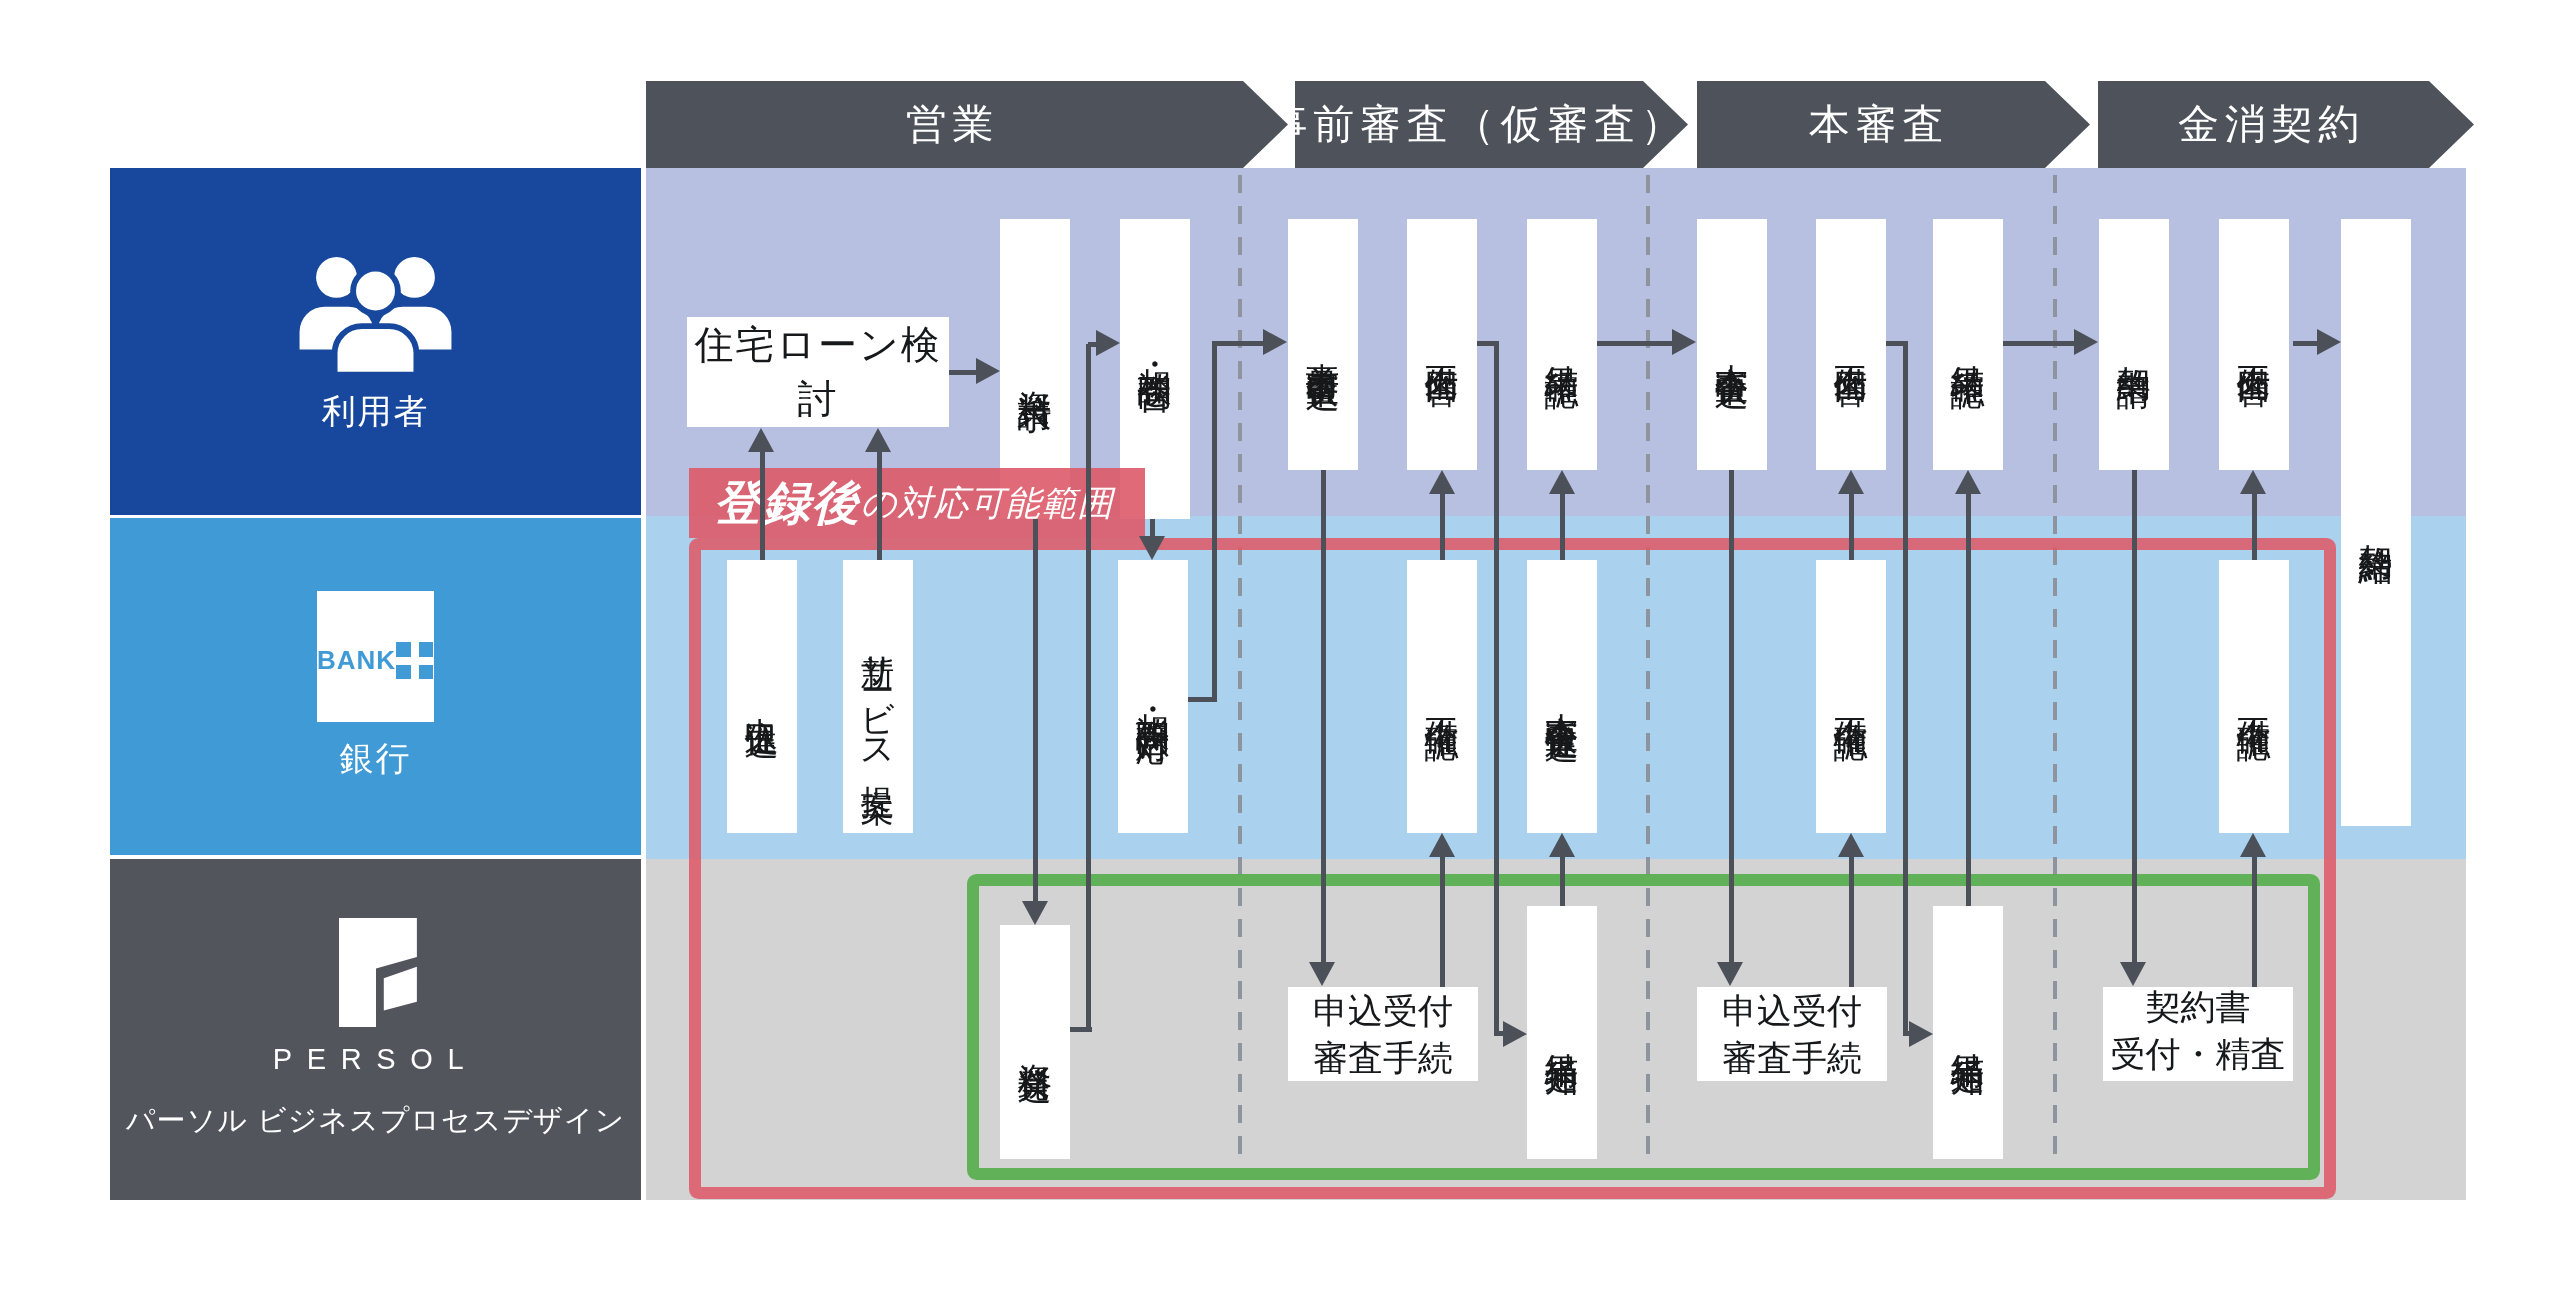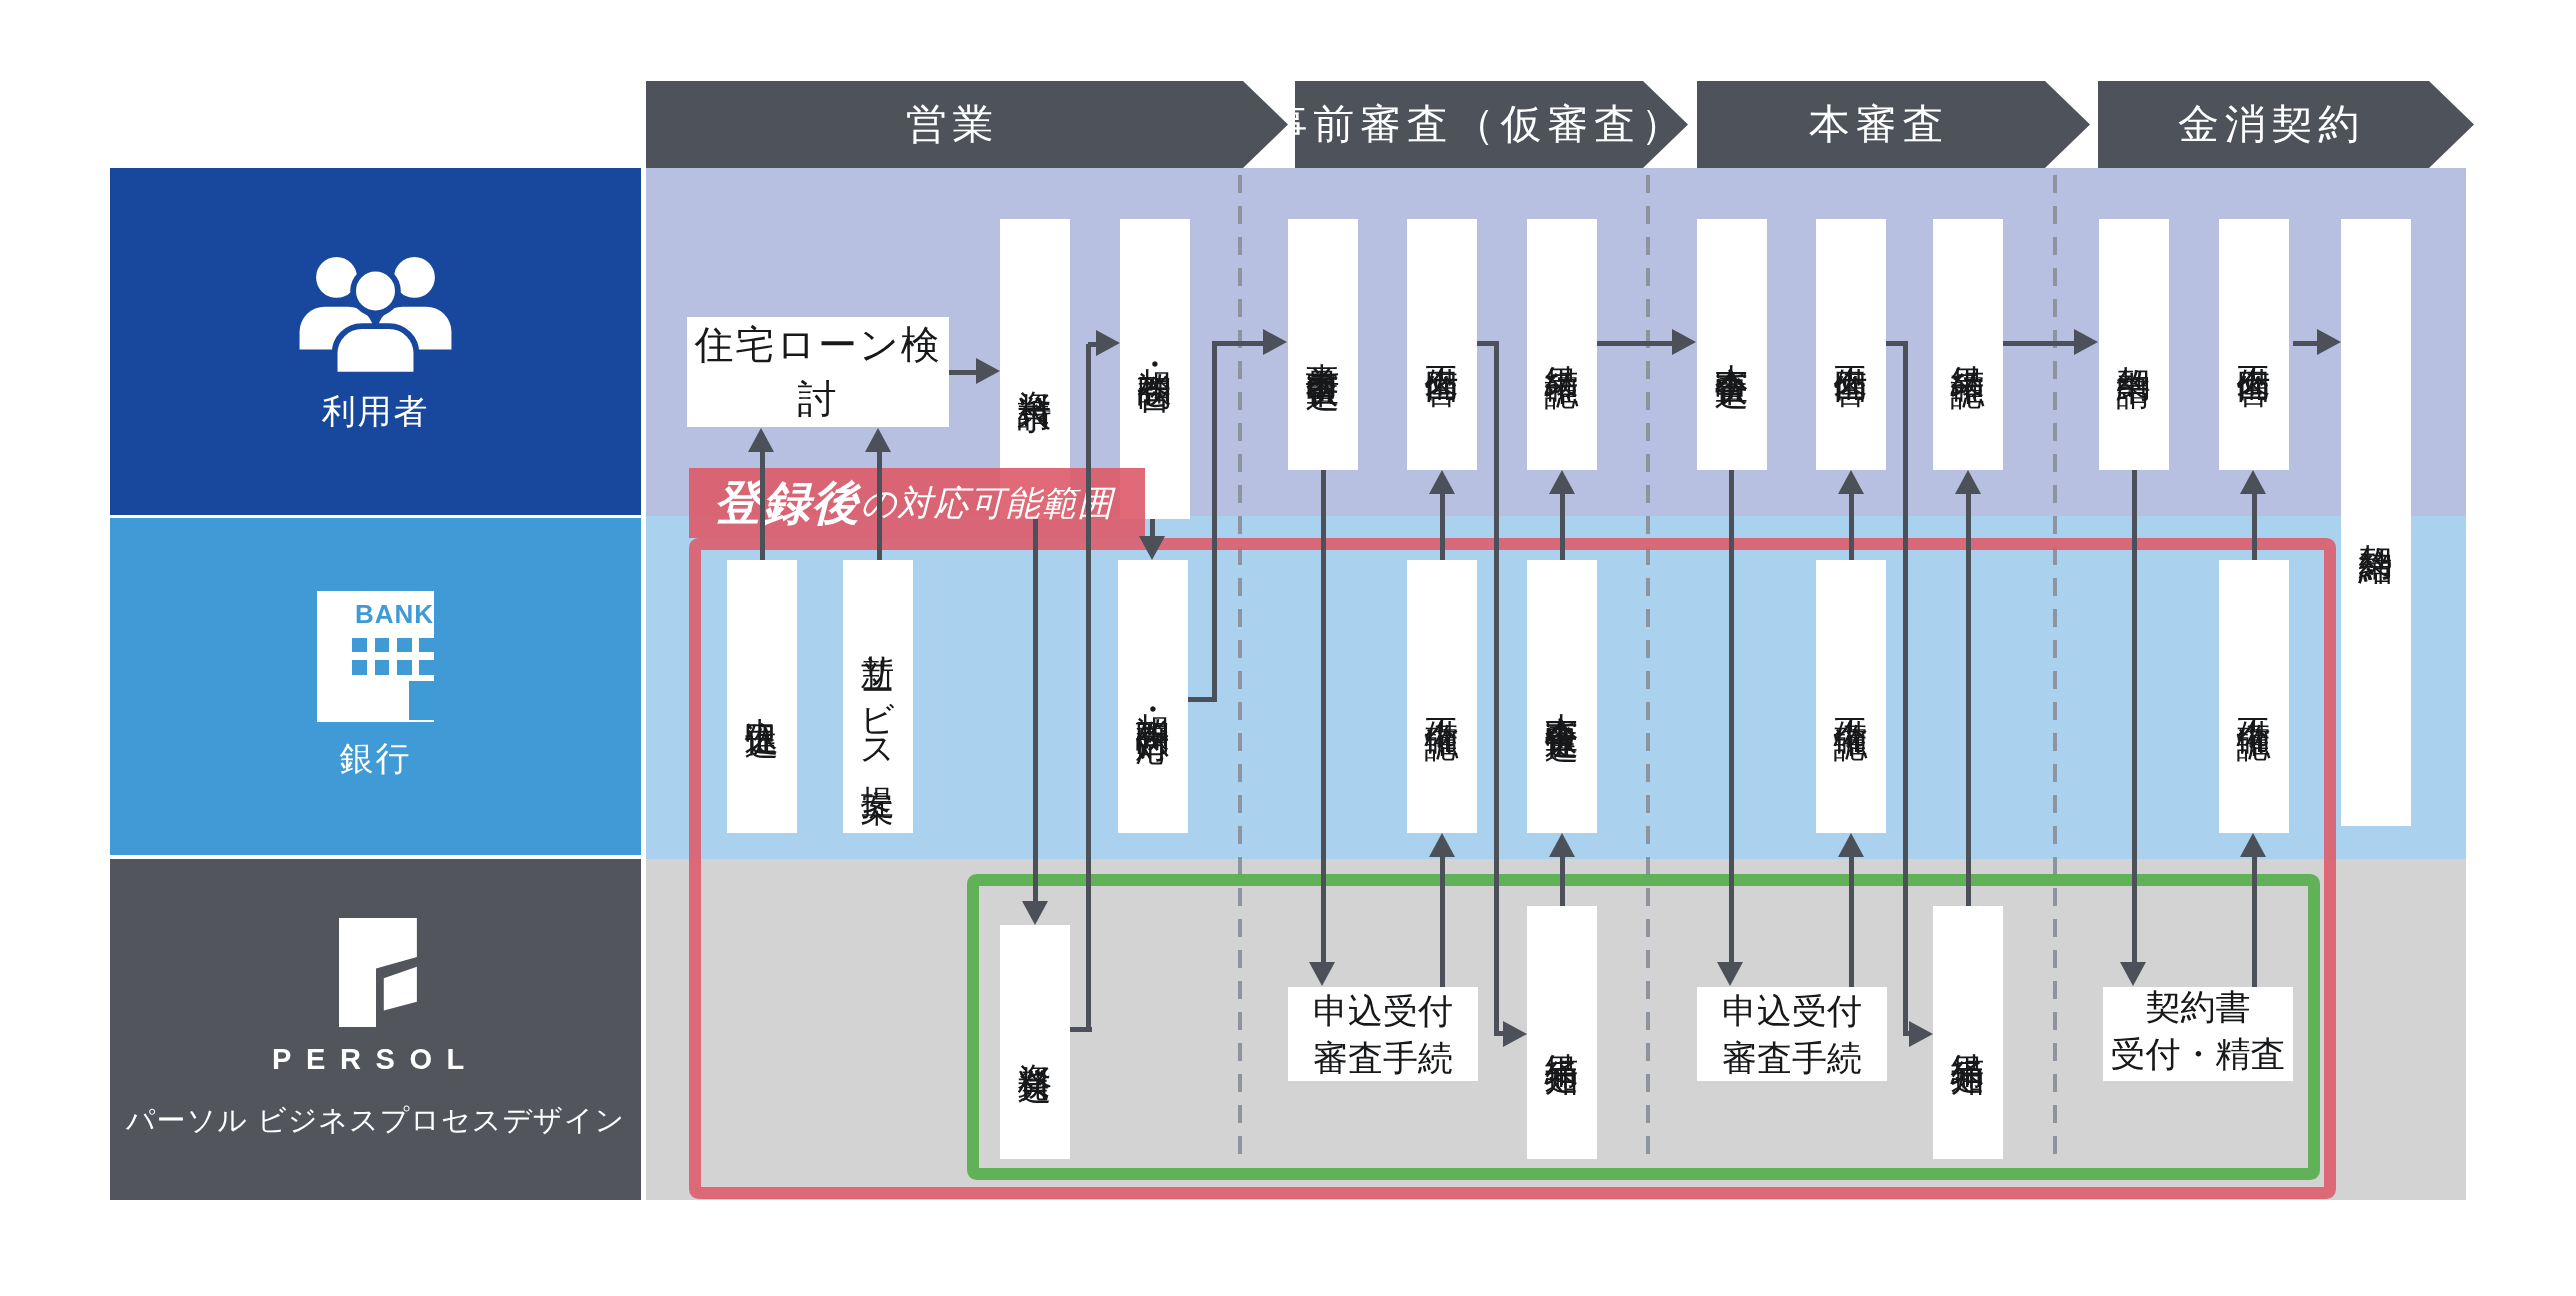--- a/index.html
+++ b/index.html
@@ -14,27 +14,27 @@
     clip-path:polygon(0 0, calc(100% - 45px) 0, 100% 50%, calc(100% - 45px) 100%, 0 100%);
   }
   .phase span{color:#ffffff;font-size:41px;letter-spacing:5.8px;padding-right:29px;white-space:nowrap;}
   
   .sideblock{position:absolute;left:110px;width:531px;z-index:2;display:flex;flex-direction:column;align-items:center;justify-content:center;}
   .side-user{top:168px;height:347px;background:#17489d;}
   .side-bank{top:518px;height:337px;background:#3f9ad5;}
   .side-persol{top:859px;height:341px;background:#52555c;}
   .side-label{color:#ffffff;font-size:34px;letter-spacing:1.9px;margin-top:13.6px;white-space:nowrap;}
   
-  .bankicon{width:117px;height:131px;background:#ffffff;display:flex;flex-direction:column;align-items:flex-end;}
+  .bankicon{width:117px;height:131px;background:#ffffff;display:flex;flex-direction:row;align-items:center;}
   .bankicon .sign{color:#3f9ad5;font-weight:bold;font-size:26px;letter-spacing:1px;margin-top:7.8px;}
   .bankicon .win{display:grid;grid-template-columns:repeat(4,14.6px);grid-gap:7.8px;margin-top:7.8px;}
   .bankicon .win i{width:14.6px;height:14.6px;background:#3f9ad5;}
   .bankicon .door{width:25px;height:39px;background:#3f9ad5;margin-top:5.8px;}
   
-  .persol-word{color:#ffffff;font-weight:bold;font-size:29px;letter-spacing:14.6px;margin-top:15.6px;}
+  .persol-word{color:#ffffff;font-weight:normal;font-size:29px;letter-spacing:14.6px;margin-top:15.6px;}
   .persol-name{color:#ffffff;font-size:29px;letter-spacing:1px;margin-top:25px;white-space:nowrap;}
   
   .lane{position:absolute;left:646px;width:1820px;z-index:0;}
   .lane-user{top:168px;height:349px;background:#b7c0e1;}
   .lane-bank{top:516px;height:343px;background:#aad2ee;}
   .lane-persol{top:859px;height:341px;background:#d3d3d4;}
   
   .dash{position:absolute;width:3.9px;top:175px;height:991px;z-index:1;
     background:repeating-linear-gradient(180deg,#8d949e 0 17.5px,transparent 17.5px 31px);}
   

